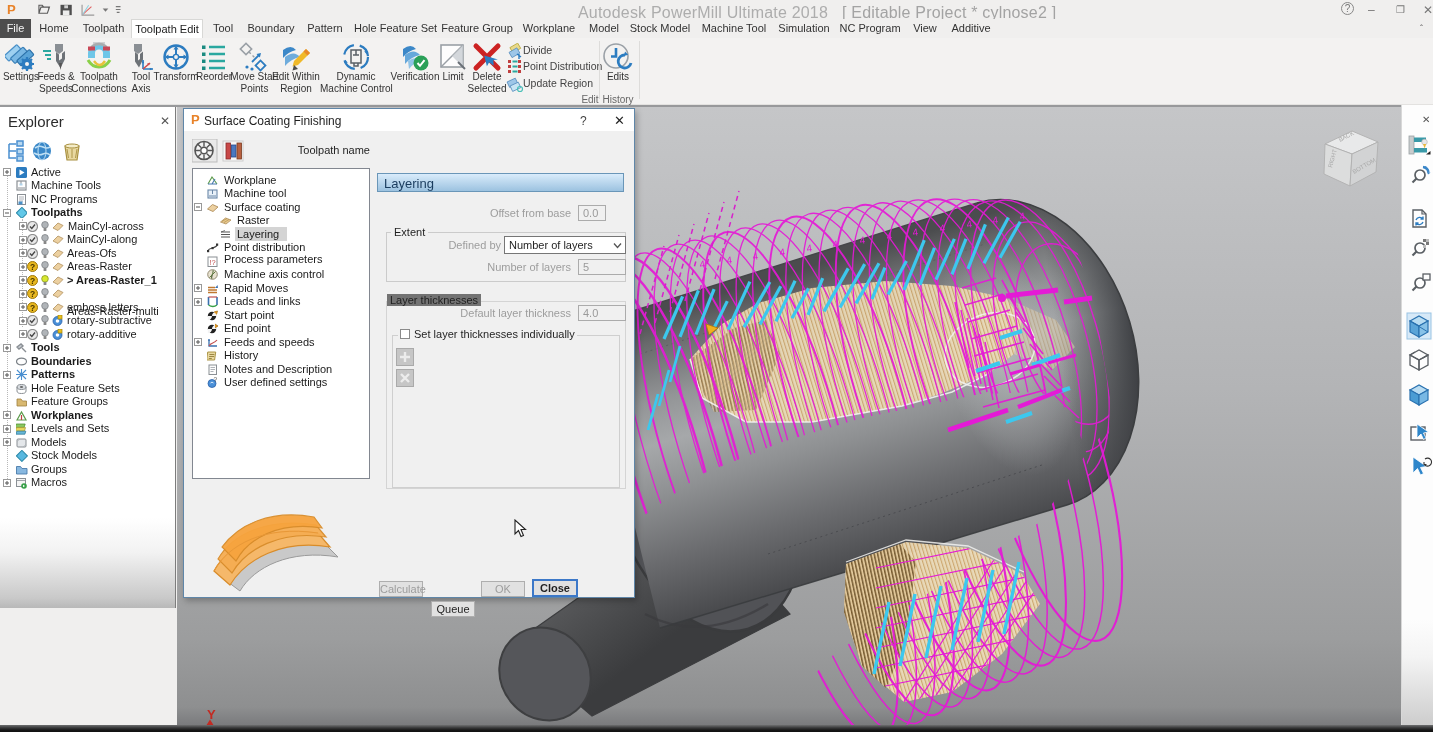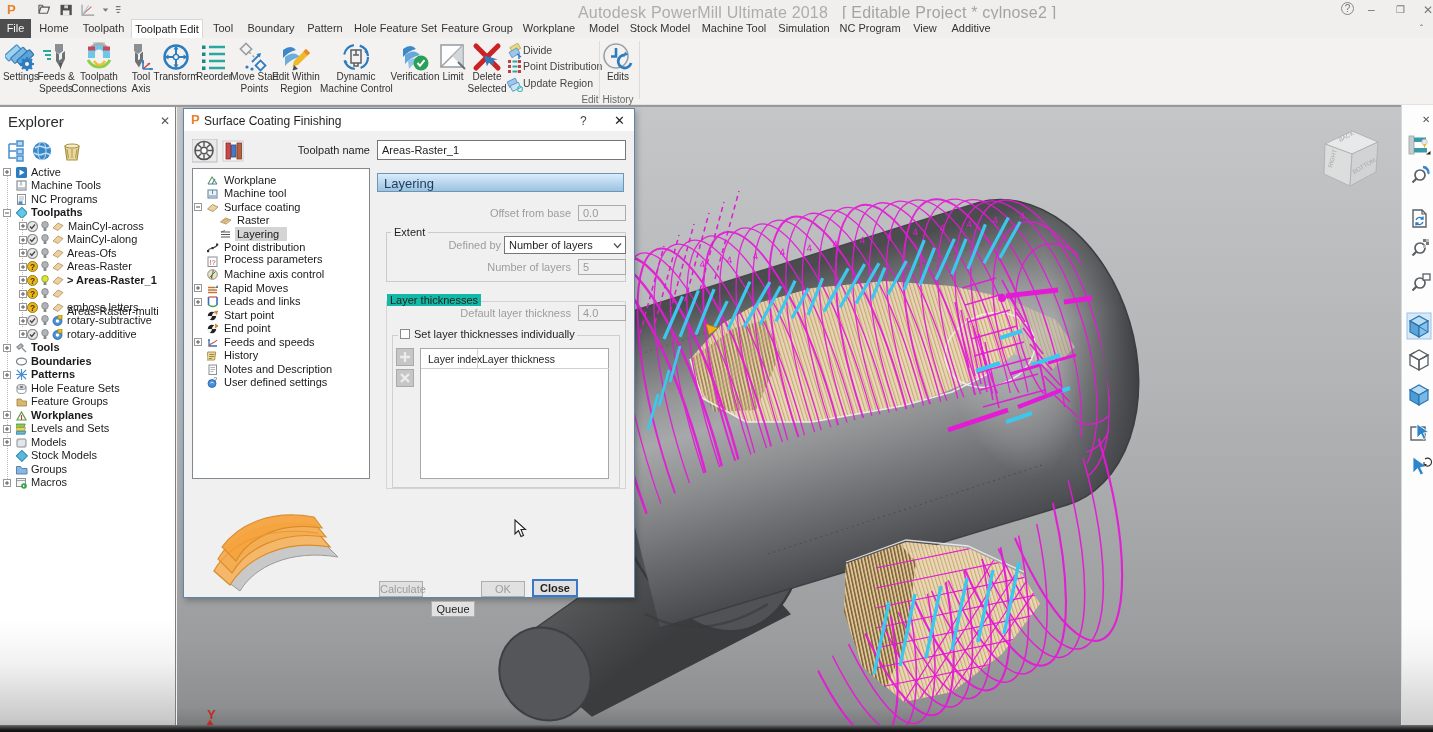--- a/index.html
+++ b/index.html
@@ -17,21 +17,21 @@
 #tab-file { background:#4d4d4d; color:#f5f5f5; }
 #tab-active { background:#ffffff; border:1px solid #d8d8d6; border-bottom:none; color:#222; }
 
 #ribbon { position:absolute; left:0; top:38px; width:1433px; height:67px; background:#f3f2f1; border-bottom:1px solid #e3e2e0; }
 .rlabel { position:absolute; font-size:10px; color:#333; text-align:center; line-height:11.5px; white-space:pre; }
 .glabel { position:absolute; top:56px; font-size:10px; color:#666; text-align:center; }
 .rsep { position:absolute; top:3px; width:1px; height:58px; background:#dddcda; }
 .ricon { position:absolute; }
 
 #mainarea { position:absolute; left:0; top:105px; width:1433px; height:627px; }
-#explorer { position:absolute; left:0; top:2px; width:176px; height:625px; background:linear-gradient(#ffffff 0 82%, #f2f2f2 89%, #c9c9c9 98%, #b8b8b8 100%); border-right:1px solid #7d7d7d; }
+#explorer { position:absolute; left:0; top:2px; width:176px; height:501px; background:linear-gradient(#ffffff 0 82%, #f2f2f2 89%, #c9c9c9 98%, #b8b8b8 100%); border-right:1px solid #7d7d7d; }
 #exp-title { position:absolute; left:8px; top:6px; font-size:15px; color:#2b2b2b; }
 #exp-x { position:absolute; left:160px; top:7px; font-size:12px; color:#555; }
 .tree-row { position:absolute; font-size:11px; color:#1a1a1a; white-space:nowrap; }
 #viewport { position:absolute; left:177px; top:2px; width:1256px; height:625px; background:linear-gradient(#c5c6c8, #b3b4b6 45%, #9c9d9e 85%, #8e8f90 96%, #727376 100%); }
 #vpsvg { position:absolute; left:0; top:0; }
 #righttb { position:absolute; left:1401px; top:0px; width:32px; height:627px; background:linear-gradient(#fdfdfd 0 82%, #f4f4f4 88%, #c9c9c9 100%); border-left:1px solid #d8d8d8; }
 
 #dialog { position:absolute; left:183px; top:3px; width:452px; height:490px; background:#f0f0f0; border:1px solid #5f86a8; box-shadow:2px 3px 6px rgba(0,0,0,0.25); }
 #dlg-title { position:absolute; left:0; top:0; width:450px; height:22px; background:#ffffff; }
 #dlg-title span { position:absolute; top:5px; font-size:12px; color:#1f1f1f; }
@@ -810,21 +810,20 @@
         <circle cx="12" cy="11.5" r="3.2" fill="#fff" stroke="#555" stroke-width="1.4"></circle>
         <g stroke="#555" stroke-width="1.4">
             <path d="M12 2.5 v5 M12 15.5 v5 M3 11.5 h5 M16 11.5 h5 M5.6 5 l3.5 3.5 M14.9 14.8 l3.5 3.5 M18.4 5 l-3.5 3.5 M9.1 14.8 l-3.5 3.5"></path>
           </g>
         <rect x="31" y="2" width="20" height="20" fill="#f7f7f7" stroke="#ccc" stroke-width="1"></rect>
         <rect x="34" y="4" width="4.5" height="16" fill="#c84848" stroke="#8a2a2a" stroke-width="0.8"></rect>
         <rect x="39.5" y="6" width="4.5" height="12" fill="#4a78c0" stroke="#2a4a8a" stroke-width="0.8"></rect>
         <rect x="45" y="4" width="4.5" height="16" fill="#b86040" stroke="#7a3a20" stroke-width="0.8"></rect>
       </svg>
       <div class="dlabel-b" style="left:96px;top:35px;width:90px;text-align:right;white-space:nowrap;">Toolpath name</div>
-      <input style="position: absolute; left: 193px; top: 31px; width: 249px; height: 20px; border: 1px solid rgb(118, 118, 118); font-size: 11px; font-family: &quot;Liberation Sans&quot;; padding: 0px 4px; color: rgb(31, 31, 31); background: rgb(255, 255, 255);" value="Areas-Raster_1">
       <div style="position:absolute;left:8px;top:59px;width:178px;height:311px;background:#fff;border:1px solid #828790;">
         <svg style="position:absolute;left:14px;top:5.5px" width="12" height="12">
             <path d="M1 9 L5 2 L10 9" fill="none" stroke="#5a9a4a" stroke-width="1.1"></path>
             <path d="M1 9 h9 M5 9 L8 4" stroke="#4a7ab0" stroke-width="1.1"></path>
           </svg>
         <div class="tree-row" style="left:31px;top:4.5px;">Workplane</div>
         <svg style="position:absolute;left:14px;top:19.0px" width="12" height="12">
             <rect x="1" y="2" width="9" height="8" fill="#e8f0f8" stroke="#6a88a8" stroke-width="1.1"></rect>
             <path d="M2 8 h7 M5.5 2 v4" stroke="#6a88a8" stroke-width="1"></path>
           </svg>
@@ -920,52 +919,46 @@
             <circle cx="5" cy="6.5" r="4" fill="#4a90d8" stroke="#2a60a8" stroke-width="0.8"></circle>
             <path d="M3.5 6 a2 2 0 0 1 3 0" stroke="#fff" stroke-width="0.8" fill="none"></path>
             <text x="6.5" y="5" font-size="6.5" fill="#555" font-family="Liberation Sans">?</text>
           </svg>
         <div class="tree-row" style="left:31px;top:207.0px;">User defined settings</div>
       </div>
       <div style="position:absolute;left:193px;top:64px;width:247px;height:19px;background:linear-gradient(#d9ecfb,#9cc2e0);border:1px solid #6a96b8;">
         <div style="position:absolute;left:6px;top:2px;font-size:13px;color:#1a3c5e;">Layering</div>
       </div>
       <div class="dlabel-g" style="left:267px;top:98px;width:120px;">Offset from base</div>
-      <div class="dfield" style="left:394px;top:96px;width:48px;">0.0</div>
+      <div class="dfield" style="left:394px;top:96px;width:28px;">0.0</div>
       <div class="gbox" style="left:202px;top:123px;width:240px;height:50px;"></div>
       <div class="dlabel-b" style="left:207px;top:117px;background:#f0f0f0;padding:0 3px;">Extent</div>
       <div class="dlabel-g" style="left:217px;top:130px;width:100px;">Defined by</div>
       <div style="position:absolute;left:320px;top:127px;width:122px;height:18px;background:#fff;border:1px solid #767676;font-size:11px;color:#1f1f1f;padding:2px 4px;">Number of layers
         <svg style="position:absolute;right:3px;top:5px" width="9" height="7">
             <path d="M1 1.5 L4.5 5.5 L8 1.5" stroke="#555" stroke-width="1.3" fill="none"></path>
           </svg>
       </div>
       <div class="dlabel-g" style="left:267px;top:152px;width:120px;">Number of layers</div>
       <div class="dfield" style="left:394px;top:150px;width:48px;">5</div>
       <div class="gbox" style="left:202px;top:192px;width:240px;height:188px;border-color:#d4d4d4;"></div>
-      <div class="dlabel-b" style="left:203px;top:185px;background:#14b8a6;padding:0 3px;">Layer thicknesses</div>
+      <div class="dlabel-b" style="left:203px;top:185px;background:#737373;padding:0 3px;">Layer thicknesses</div>
       <div class="dlabel-g" style="left:267px;top:198px;width:120px;">Default layer thickness</div>
       <div class="dfield" style="left:394px;top:196px;width:48px;">4.0</div>
       <div class="gbox" style="left:208px;top:226px;width:228px;height:153px;border-color:#cfcfcf;"></div>
       <div style="position:absolute;left:214px;top:219px;background:#f0f0f0;padding:0 2px;font-size:11px;color:#1f1f1f;">
         <span style="display:inline-block;width:10px;height:10px;border:1px solid #8a8a8a;background:#fff;vertical-align:-1px;margin-right:4px;"></span>Set layer thicknesses individually</div>
       <div style="position:absolute;left:212px;top:239px;width:18px;height:18px;background:#c6c6c6;border:1px solid #aaa;">
         <svg width="16" height="16">
             <path d="M8 3 v10 M3 8 h10" stroke="#ececec" stroke-width="2.4"></path>
           </svg></div>
       <div style="position:absolute;left:212px;top:260px;width:18px;height:18px;background:#c6c6c6;border:1px solid #aaa;">
         <svg width="16" height="16">
             <path d="M4 4 l8 8 M12 4 l-8 8" stroke="#ececec" stroke-width="2.4"></path>
           </svg></div>
-      <div style="position:absolute;left:236px;top:239px;width:189px;height:131px;background:#fff;border:1px solid #a8a8a8;">
-        <div style="position:absolute;left:7px;top:4px;font-size:10.5px;color:#1f1f1f;">Layer index</div>
-        <div style="position:absolute;left:61px;top:4px;font-size:10.5px;color:#1f1f1f;">Layer thickness</div>
-        <div style="position:absolute;left:56px;top:0;width:1px;height:19px;background:#d0d0d0;"></div>
-        <div style="position:absolute;left:0;top:19px;width:188px;height:1px;background:#d0d0d0;"></div>
-      </div>
       <svg style="position:absolute;left:22px;top:378px" width="150" height="108" viewBox="0 0 150 108">
         <path d="M18 92 C30 68, 62 48, 118 56 L132 70 C84 62, 48 80, 34 104 z" fill="#c9c9c9" stroke="#9a9a9a" stroke-width="1"></path>
         <path d="M8 84 C22 58, 58 38, 112 46 L124 60 C76 52, 40 72, 24 98 z" fill="#f5b86a" stroke="#d88c2a" stroke-width="1.2"></path>
         <path d="M12 72 C26 48, 60 30, 110 38 L120 50 C74 43, 40 62, 26 86 z" fill="#f6ad52" stroke="#d88c2a" stroke-width="1.2" opacity="0.95"></path>
         <path d="M16 60 C32 38, 64 22, 108 30 L116 41 C72 34, 42 52, 30 74 z" fill="#f7a43e" stroke="#d88c2a" stroke-width="1.2" opacity="0.95"></path>
         <path d="M8 84 C22 58, 58 38, 112 46" fill="none" stroke="#e89838" stroke-width="1"></path>
       </svg>
       <div class="dbtn" style="left:195px;color:#9d9d9d;">Calculate</div>
       <div class="dbtn" style="left:247px;margin-top:20px;">Queue</div>
       <div class="dbtn" style="left:297px;color:#9d9d9d;">OK</div>

